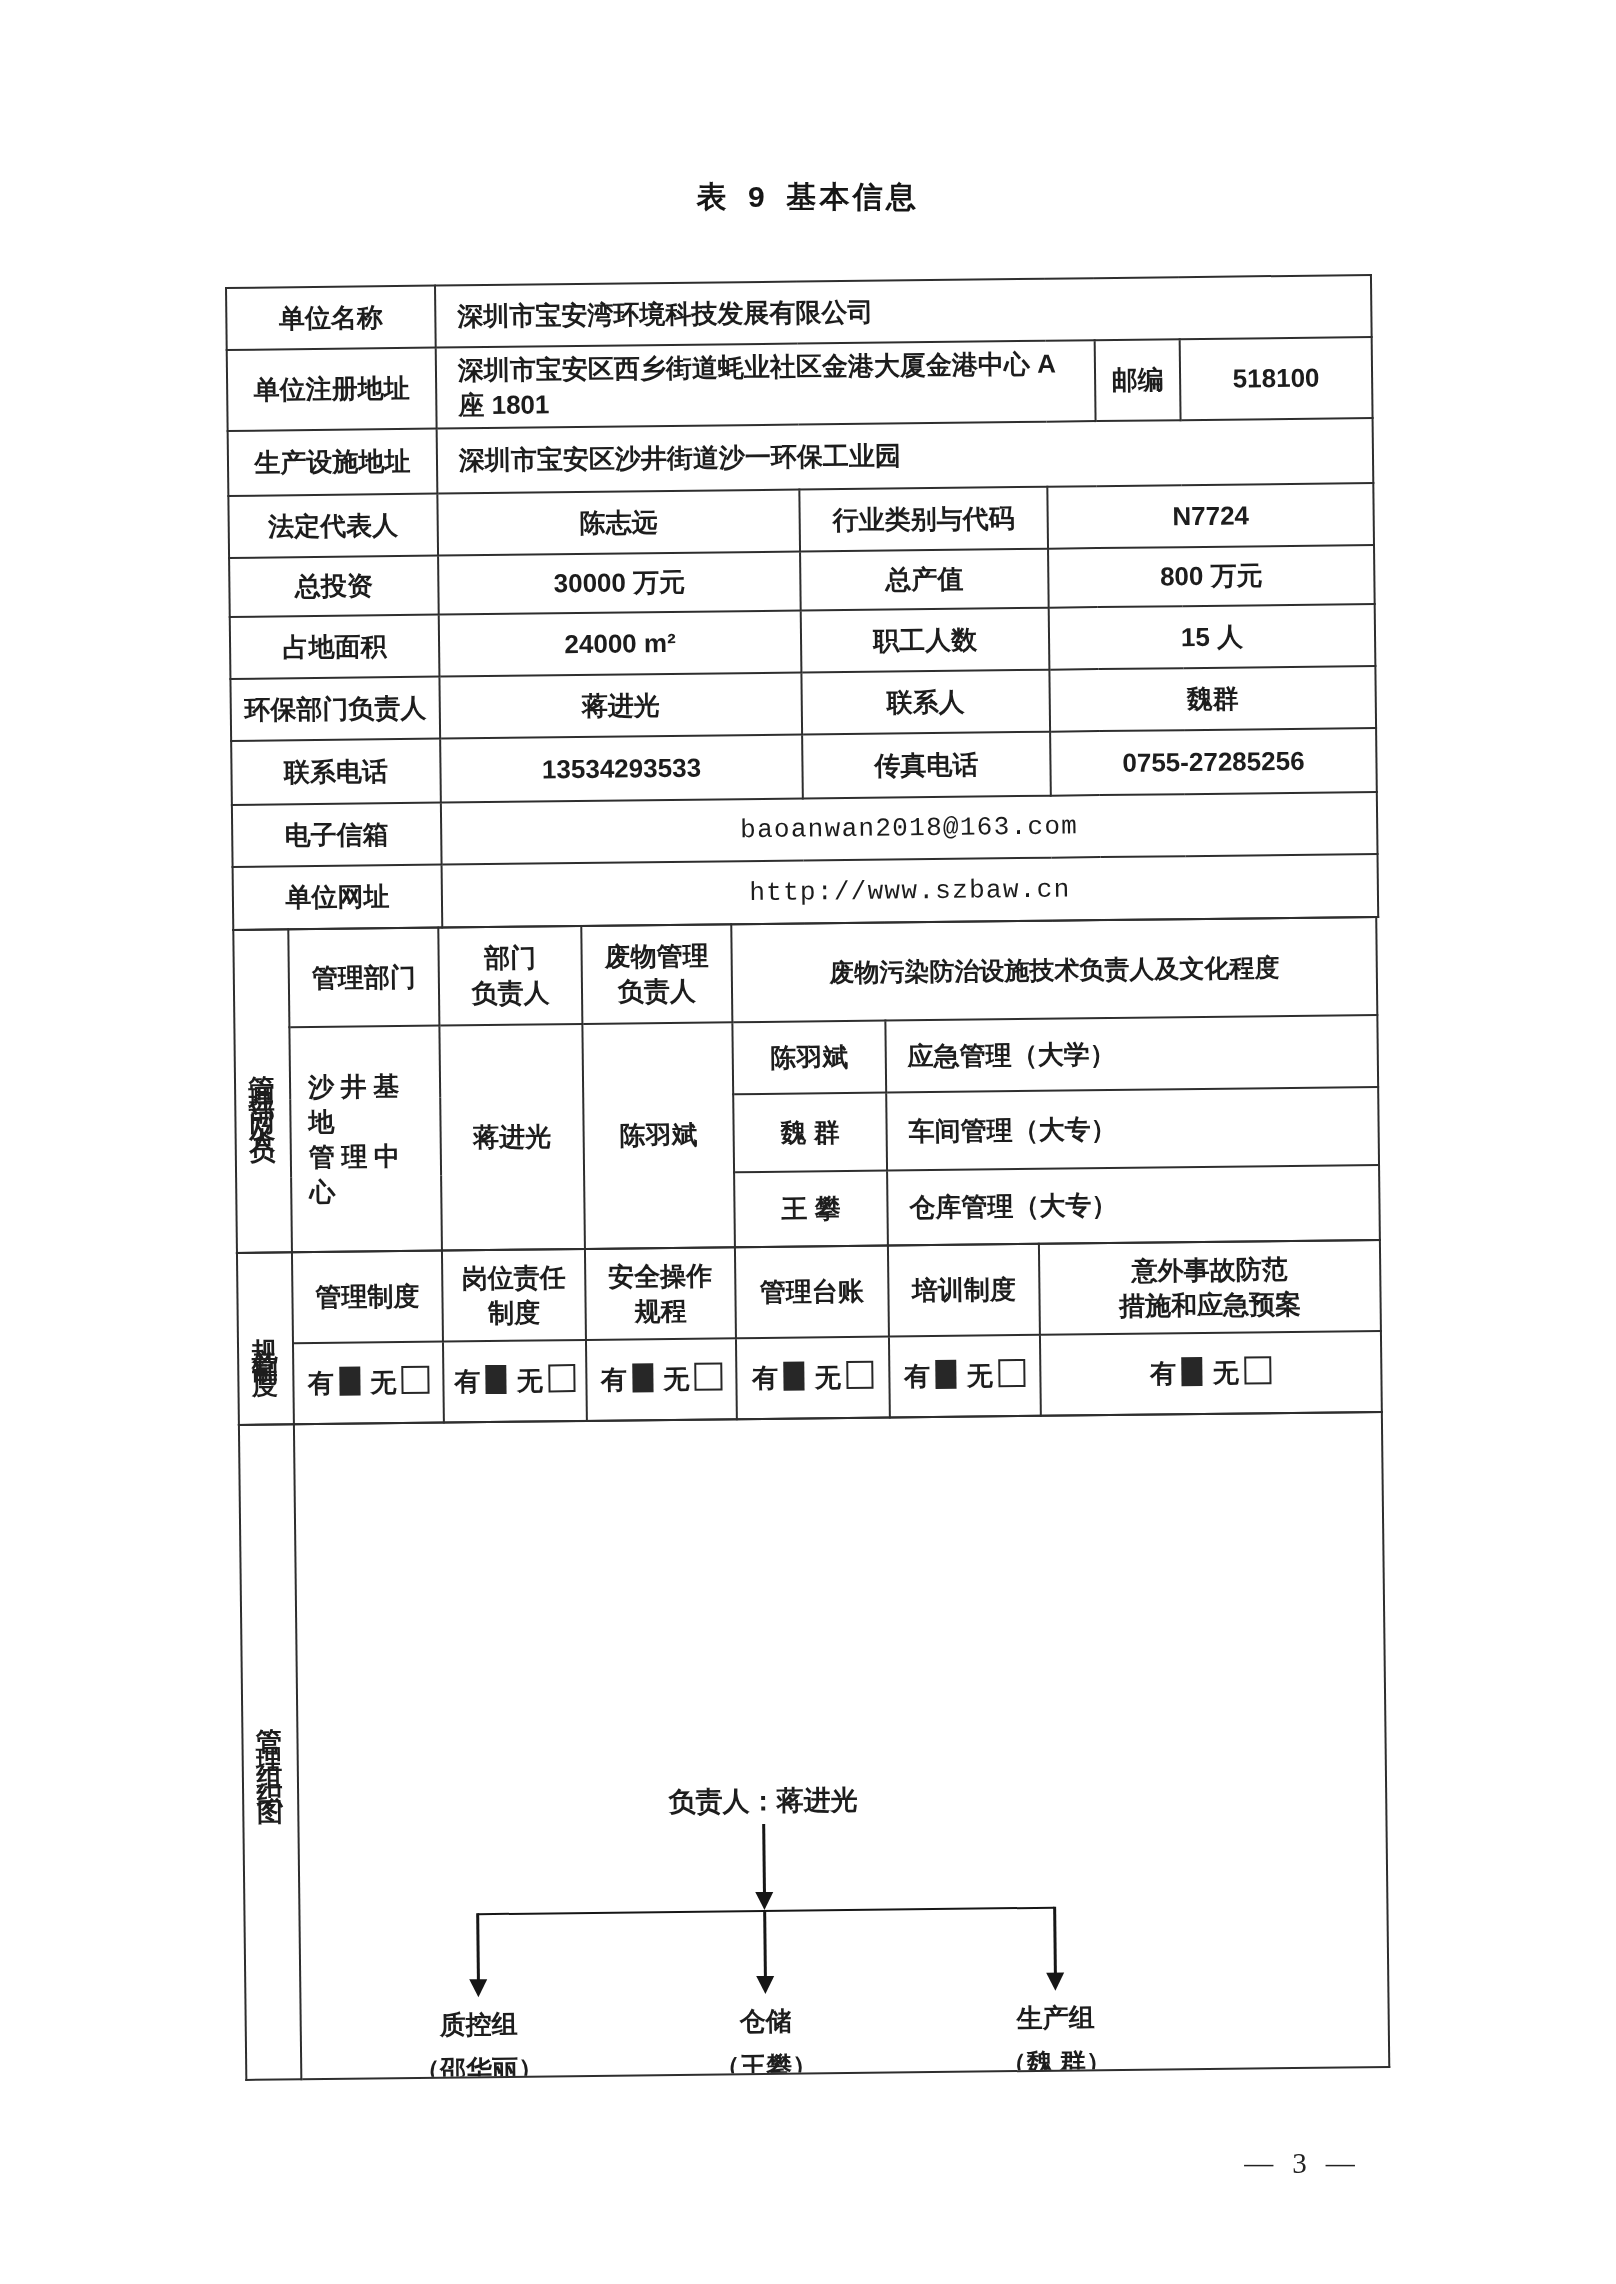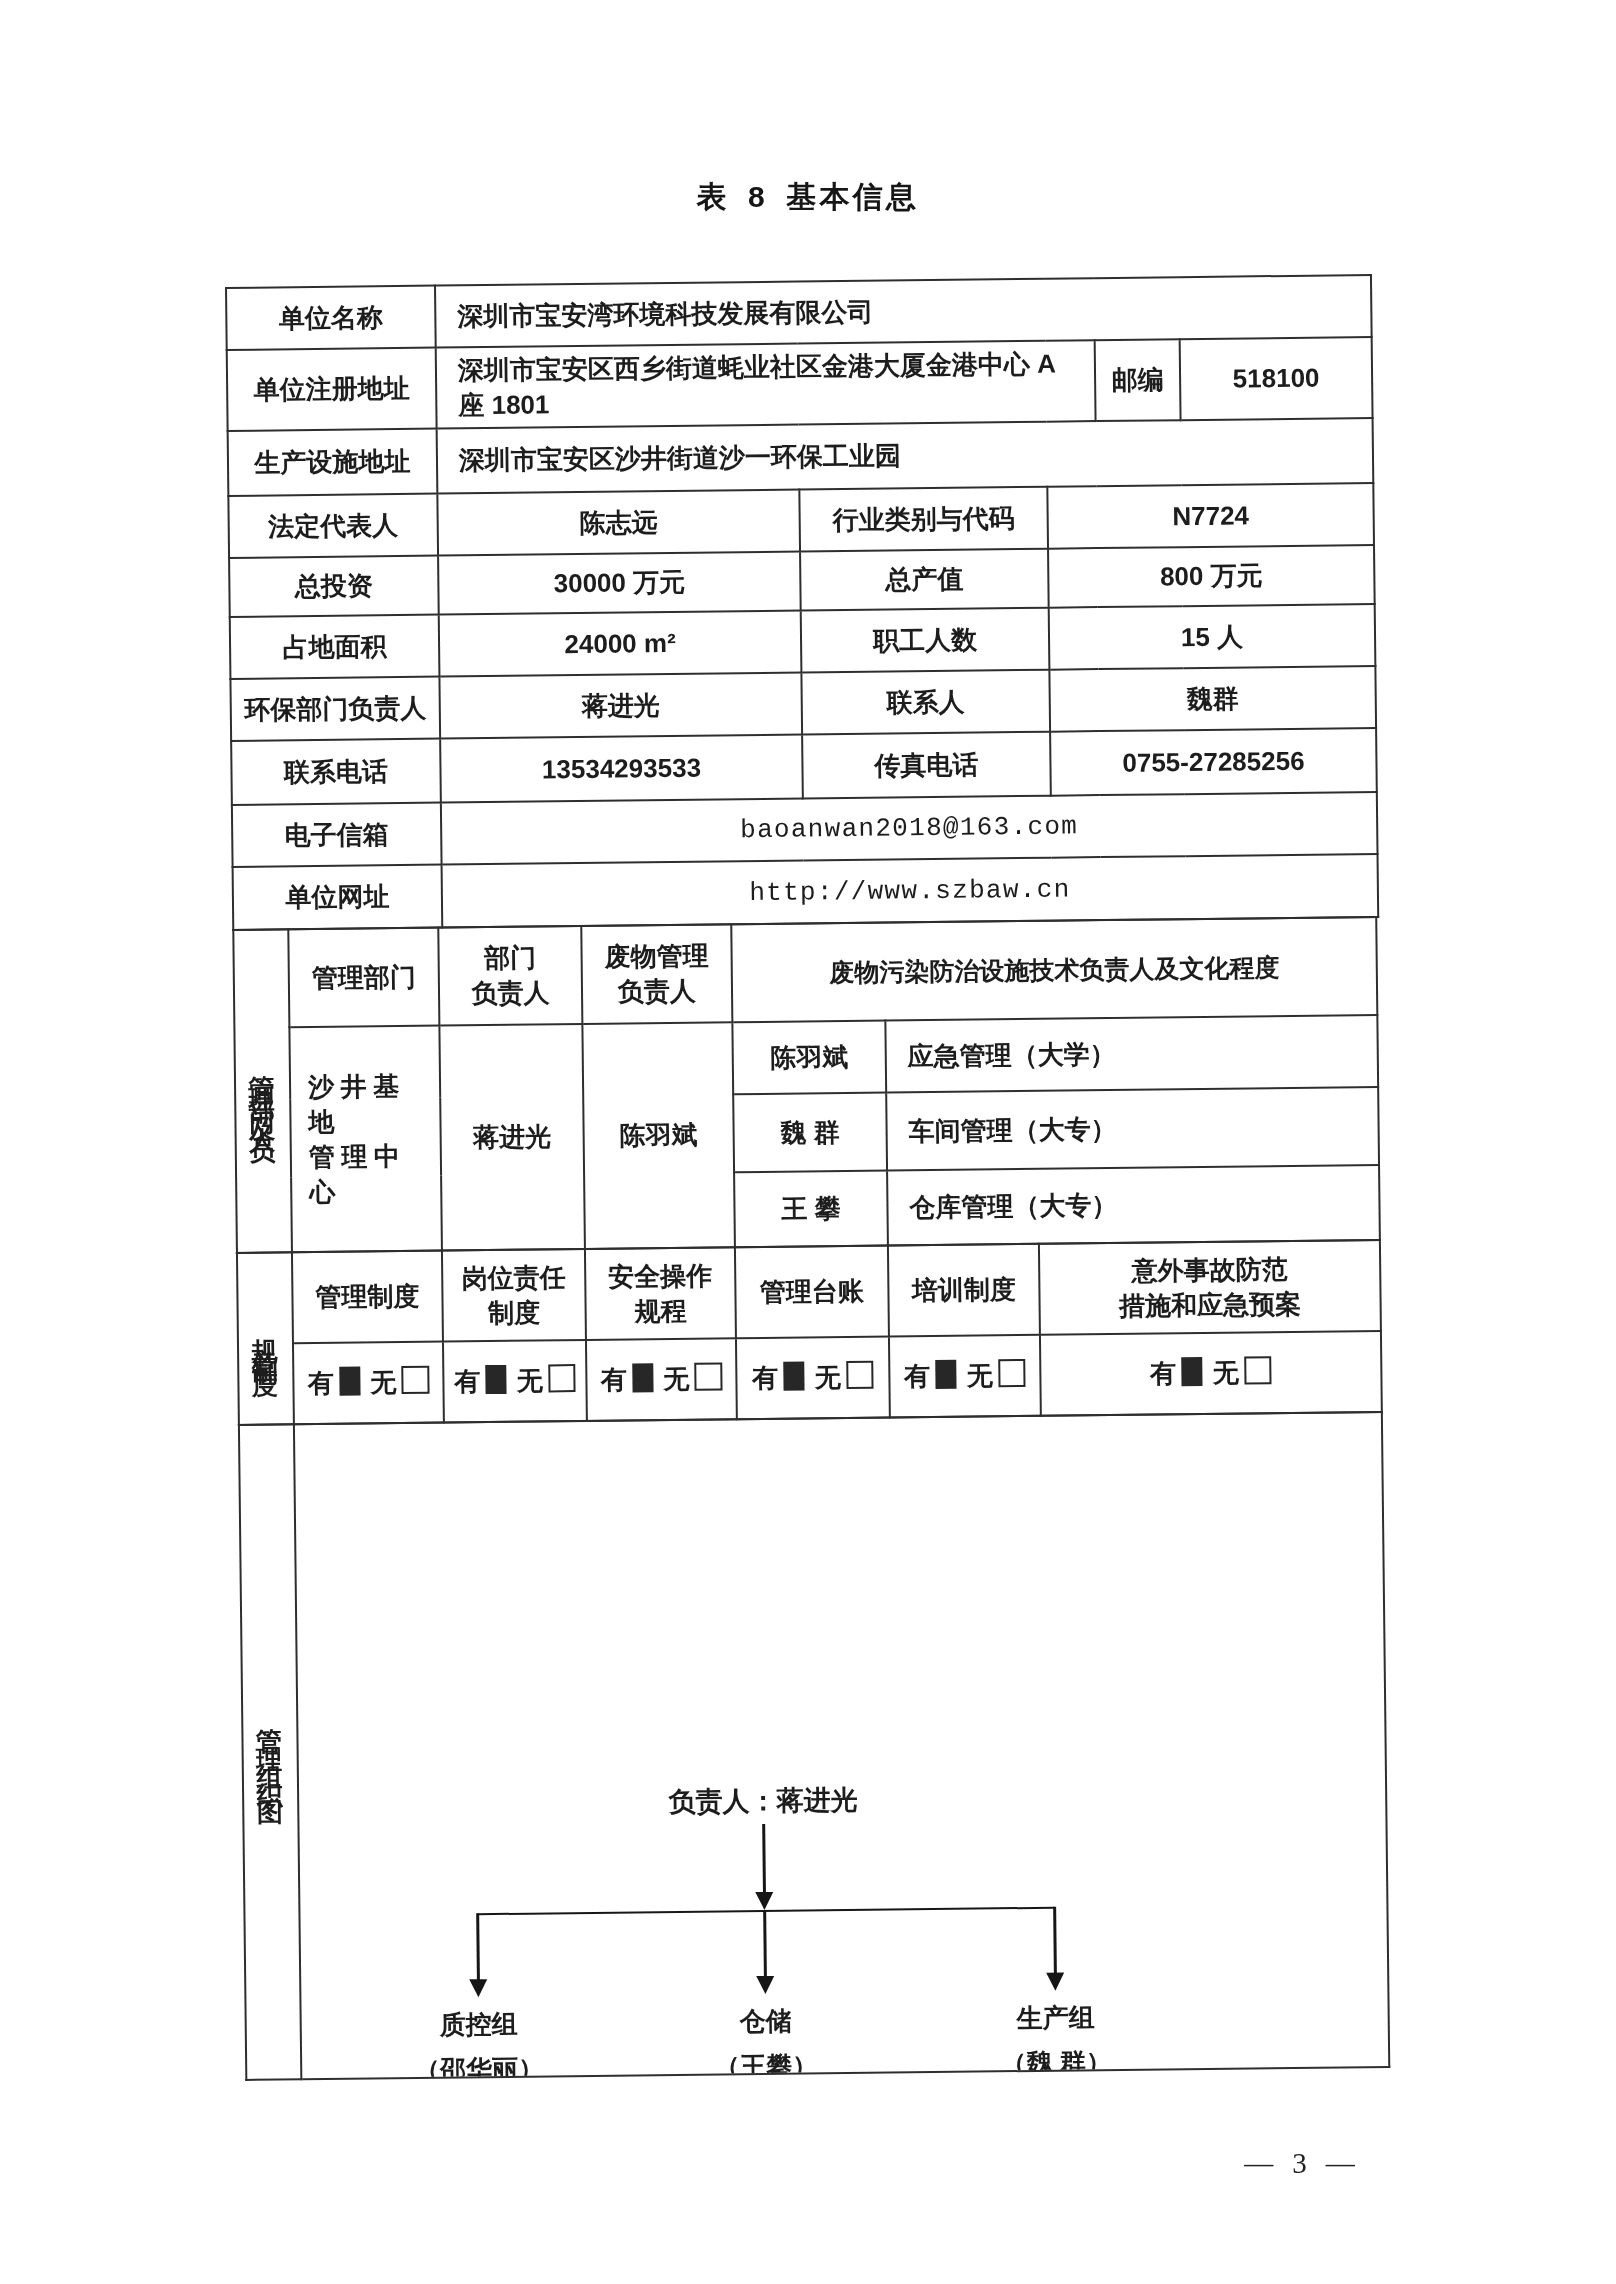--- a/index.html
+++ b/index.html
@@ -57,21 +57,21 @@
   .footer {
     position:absolute; left:1202px; top:2147px; width:195px; text-align:center;
     font-size:29px; color:#222; font-family:"Liberation Serif","DejaVu Serif",serif; word-spacing:11.7px;
   }
 </style>
 </head>
 <body>
 
 <div class="page">
 
-  <div class="doc-title">表 8 基本信息</div>
+  <div class="doc-title">表 9 基本信息</div>
 
   <div class="table-wrap">
 
     <table class="sec">
       <colgroup>
         <col style="width:209px">
           <col style="width:362px">
           <col style="width:248px">
         <col style="width:49px">
           <col style="width:85px">

